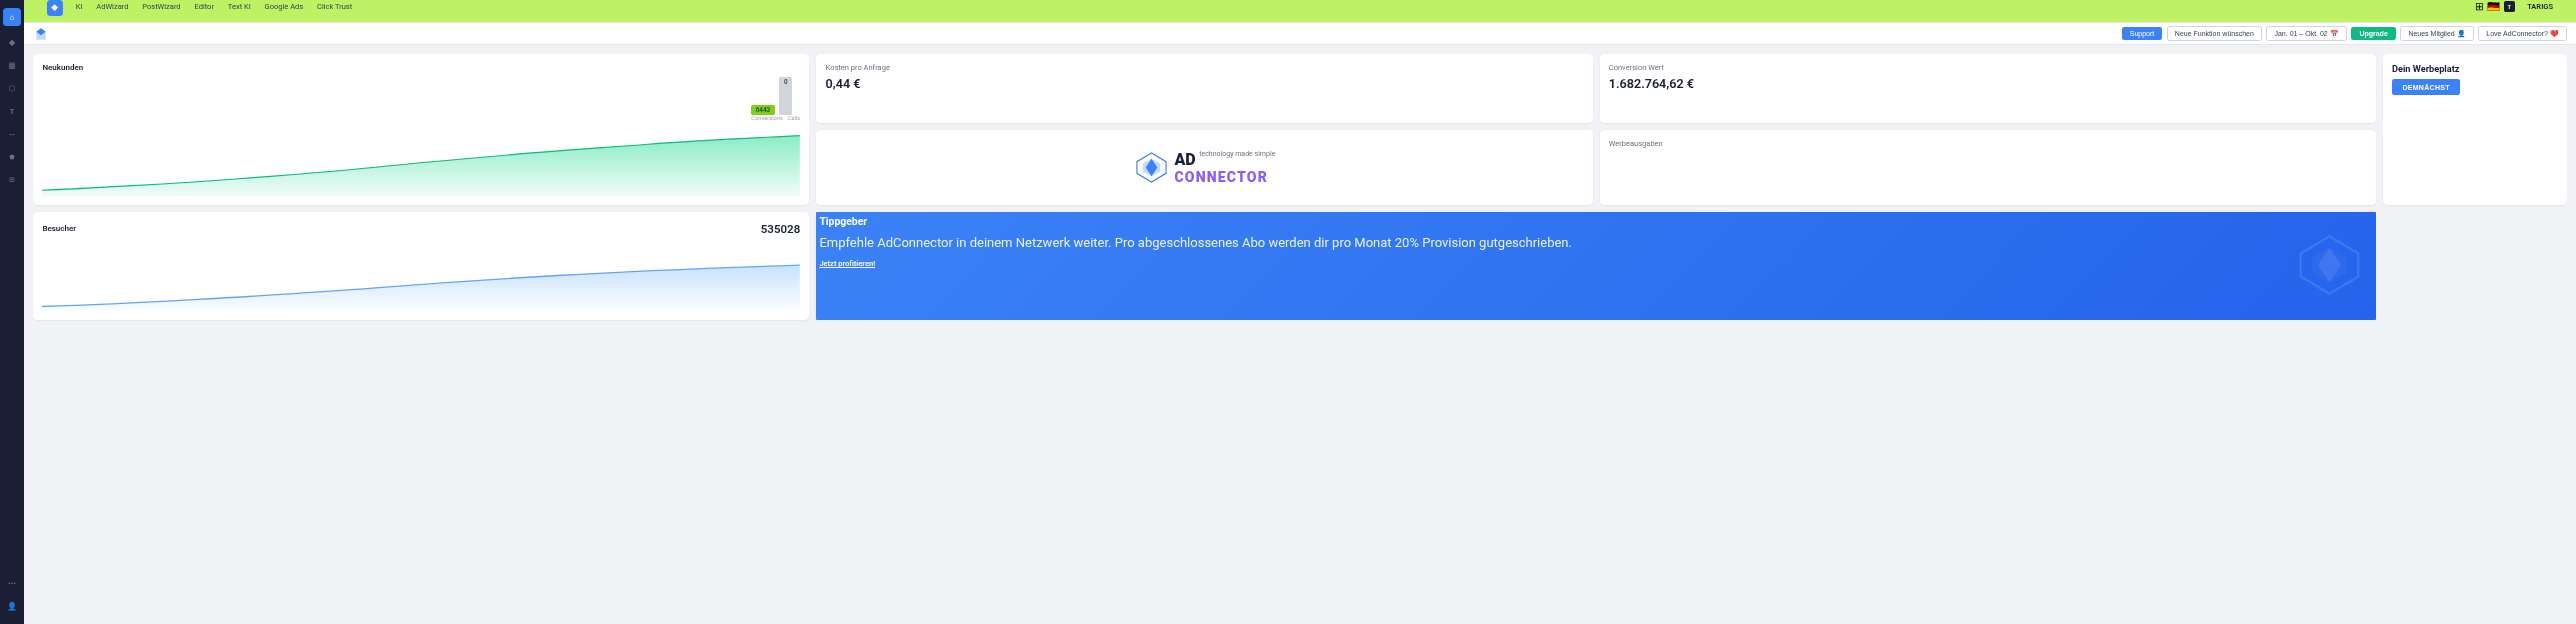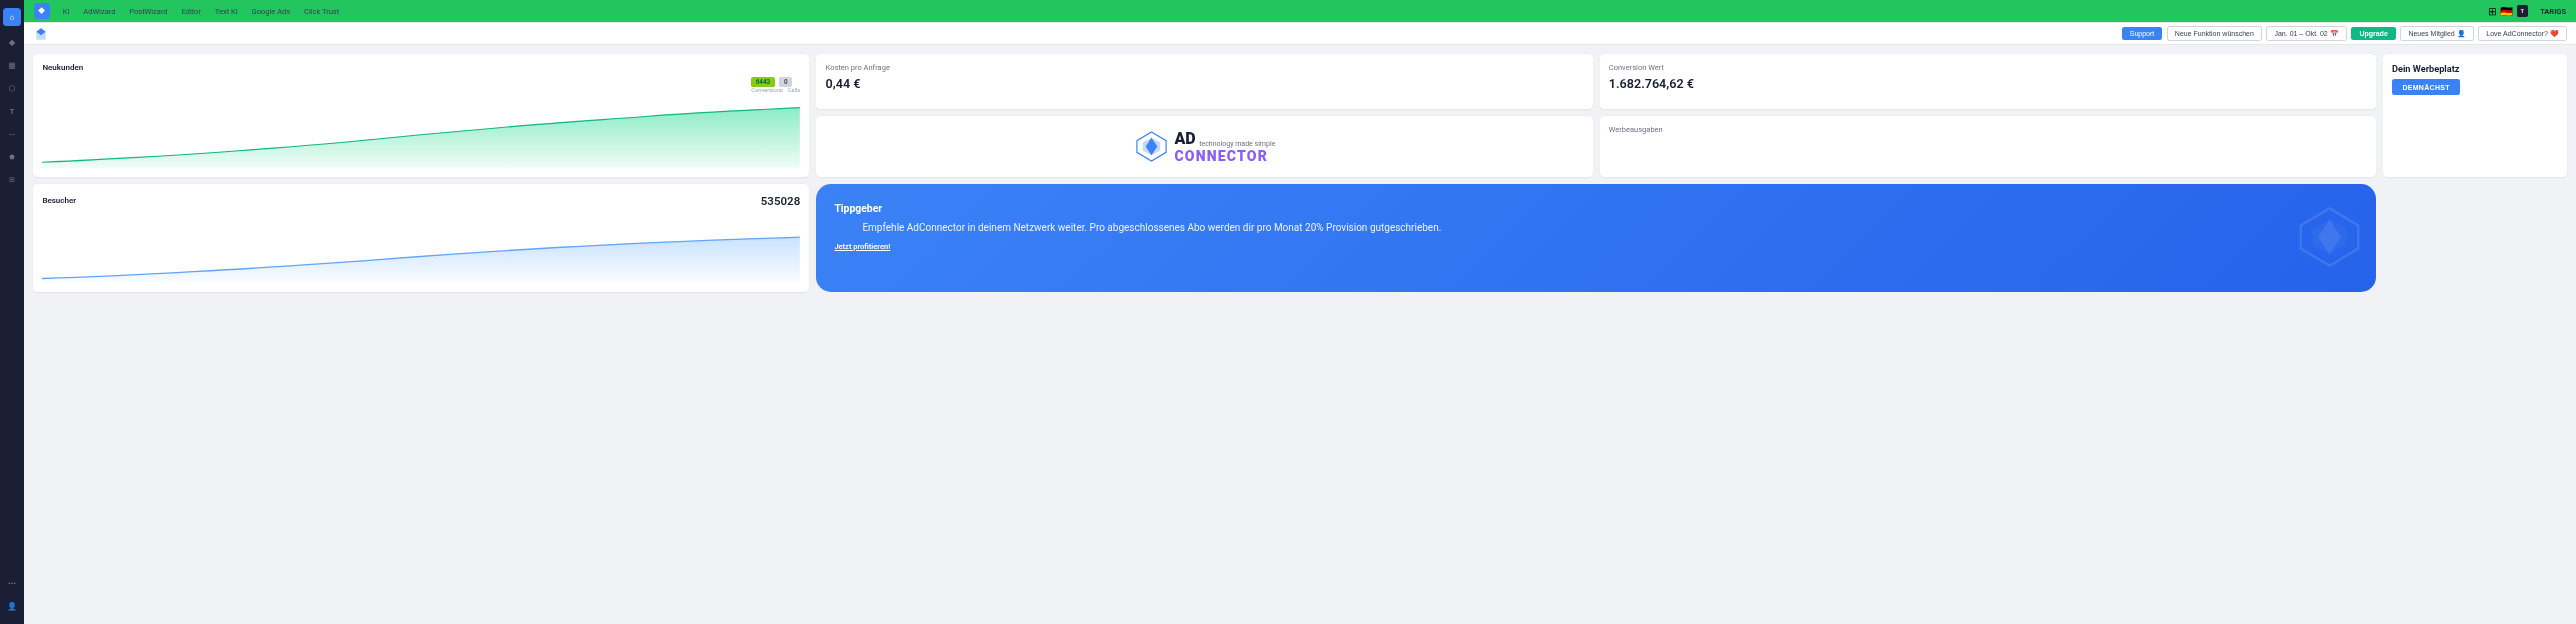--- a/index.html
+++ b/index.html
@@ -29,25 +29,25 @@
     
     .main {
       flex: 1;
       display: flex;
       flex-direction: column;
       overflow: hidden;
     }
 
     
     .topnav {
-      background: #22c55e;
+      background: #bef264;
       height: 23px;
       display: flex;
-      align-items: center;
-      padding: 0 10px;
+      align-items: flex-start;
+      padding: 0 23px;
       border-bottom: 0.6px solid #e5e7eb;
       gap: 2.3px;
       flex-shrink: 0;
     }
     .topnav-logo {
       width: 16px; height: 16px;
       background: #3b82f6;
       border-radius: 3.5px;
       display: flex; align-items: center; justify-content: center;
       color: white;
@@ -222,22 +222,22 @@
       grid-column: 1;
       grid-row: 3;
     }
 
     
     .card-tipp {
       grid-column: 2 / 4;
       grid-row: 3;
       background: linear-gradient(135deg, #3b82f6 0%, #2563eb 100%);
       color: white;
-      border-radius: 15px;
-      padding: 18px;
+      border-radius: 1px;
+      padding: 3px;
       position: relative;
       overflow: hidden;
     }
 
     .card-title {
       font-size: 7.5px;
       color: #6b7280;
       margin-bottom: 3.5px;
     }
 
@@ -266,20 +266,21 @@
       display: flex; gap: 4.6px;
     }
 
     .badge-green {
       background: #84cc16;
       color: #065f46;
       padding: 1.2px 4.6px;
       border-radius: 1.7px;
       font-size: 6.3px;
       font-weight: 600;
+      margin-top: 28px;
     }
 
     .badge-gray {
       background: #d1d5db;
       color: #374151;
       padding: 1.2px 4.6px;
       border-radius: 1.7px;
       font-size: 6.3px;
       font-weight: 600;
     }
@@ -321,21 +322,21 @@
     }
     .adconnector-icon {
       width: 35px; height: 35px;
     }
 
     
     .tipp-title {
       font-size: 10.4px; font-weight: 700; margin-bottom: 4.6px;
     }
     .tipp-desc {
-      font-size: 10px; opacity: 0.9; max-width: 70%; line-height: 1.5; margin-left: 28px;
+      font-size: 13px; opacity: 0.9; max-width: 70%; line-height: 1.5;
     }
     .tipp-link {
       display: inline-block;
       margin-top: 7px;
       color: white;
       text-decoration: underline;
       font-size: 7.5px;
       font-weight: 600;
       cursor: pointer;
     }
@@ -482,21 +483,21 @@
     </div>
 
     <div class="card card-adconnector">
       <div class="adconnector-logo">
         <svg class="adconnector-icon" viewBox="0 0 60 60">
           <polygon points="30,5 55,20 55,40 30,55 5,40 5,20" fill="none" stroke="#3b82f6" stroke-width="2"></polygon>
           <polygon points="30,15 45,23 45,37 30,45 15,37 15,23" fill="#3b82f6" opacity="0.3"></polygon>
           <path d="M20,30 L30,15 L40,30 L30,45 Z" fill="#3b82f6"></path>
         </svg>
         <div>
-          <div style="display:flex;align-items:flex-end;gap:3.5px;">
+          <div style="display:flex;align-items:flex-start;gap:3.5px;">
             <span style="font-size:16px;font-weight:900;color:#1a1f36;">AD</span>
             <span style="font-size:7px;color:#6b7280;">technology made simple</span>
           </div>
           <div style="font-size:14px;font-weight:900;color:#8b5cf6;letter-spacing:1.2px;">CONNECTOR</div>
         </div>
       </div>
     </div>
 
     <div class="card card-werbe">
       <div class="card-title">Werbeausgaben</div>

